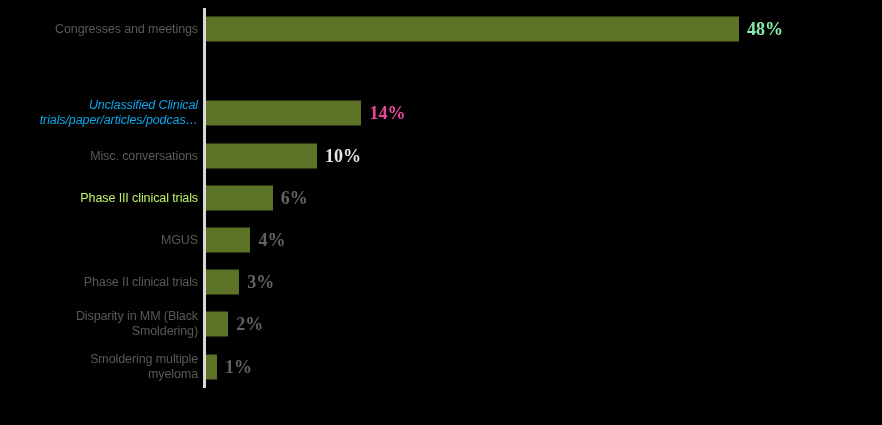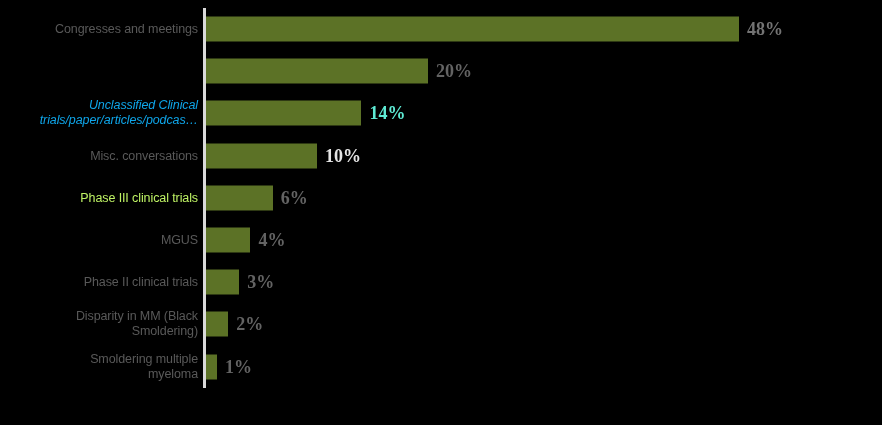--- a/index.html
+++ b/index.html
@@ -95,35 +95,31 @@
 <body>
 
 <div id="chart-root" style="background: rgb(0, 0, 0);">
   <div id="plot">
     <div class="axis-line" style="background: rgb(217, 217, 217);"></div>
     <div class="rows">
         <div class="row">
           <div class="cat-label" style="color: rgb(89, 89, 89);">Congresses and meetings</div>
           <div class="bar-wrap">
             <div class="bar" style="width: 533px; background: rgb(92, 114, 38);"></div>
-            <div class="bar-value" style="color: #737373;">48%</div>
+            <div class="bar-value" style="color: #86efac;">48%</div>
           </div>
         </div>
         <div class="row">
-          <div class="bar-wrap">
-            <div class="bar" style="width: 222.083px; background: rgb(92, 114, 38);"></div>
-            <div class="bar-value" style="color: rgb(99, 99, 99);">20%</div>
-          </div>
         </div>
         <div class="row">
           <div class="cat-label" style="color: #0ea5e9; font-style: italic;">Unclassified Clinical
 trials/paper/articles/podcas…</div>
           <div class="bar-wrap">
             <div class="bar" style="width: 155.458px; background: rgb(92, 114, 38);"></div>
-            <div class="bar-value" style="color: #5eead4;">14%</div>
+            <div class="bar-value" style="color: #ec4899;">14%</div>
           </div>
         </div>
         <div class="row">
           <div class="cat-label" style="color: rgb(89, 89, 89);">Misc. conversations</div>
           <div class="bar-wrap">
             <div class="bar" style="width: 111.042px; background: rgb(92, 114, 38);"></div>
             <div class="bar-value" style="color: #e5e5e5;">10%</div>
           </div>
         </div>
         <div class="row">

